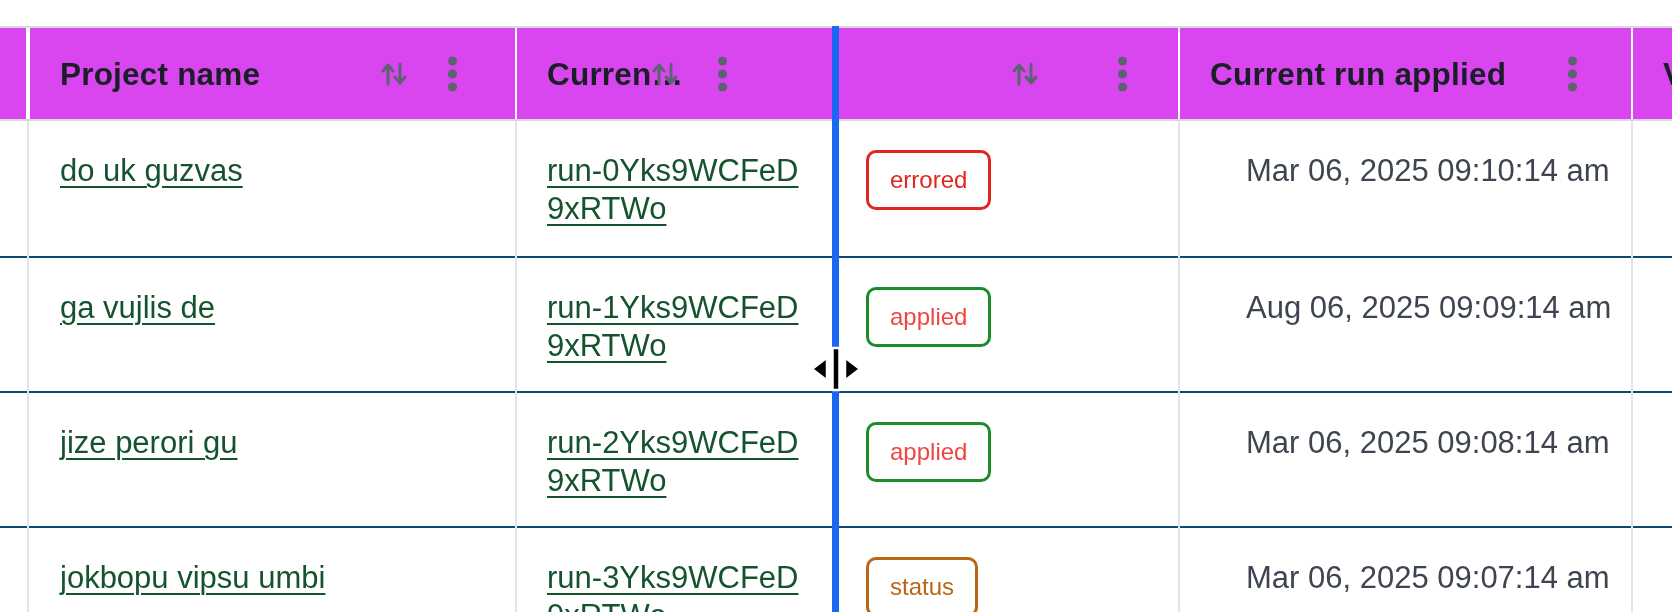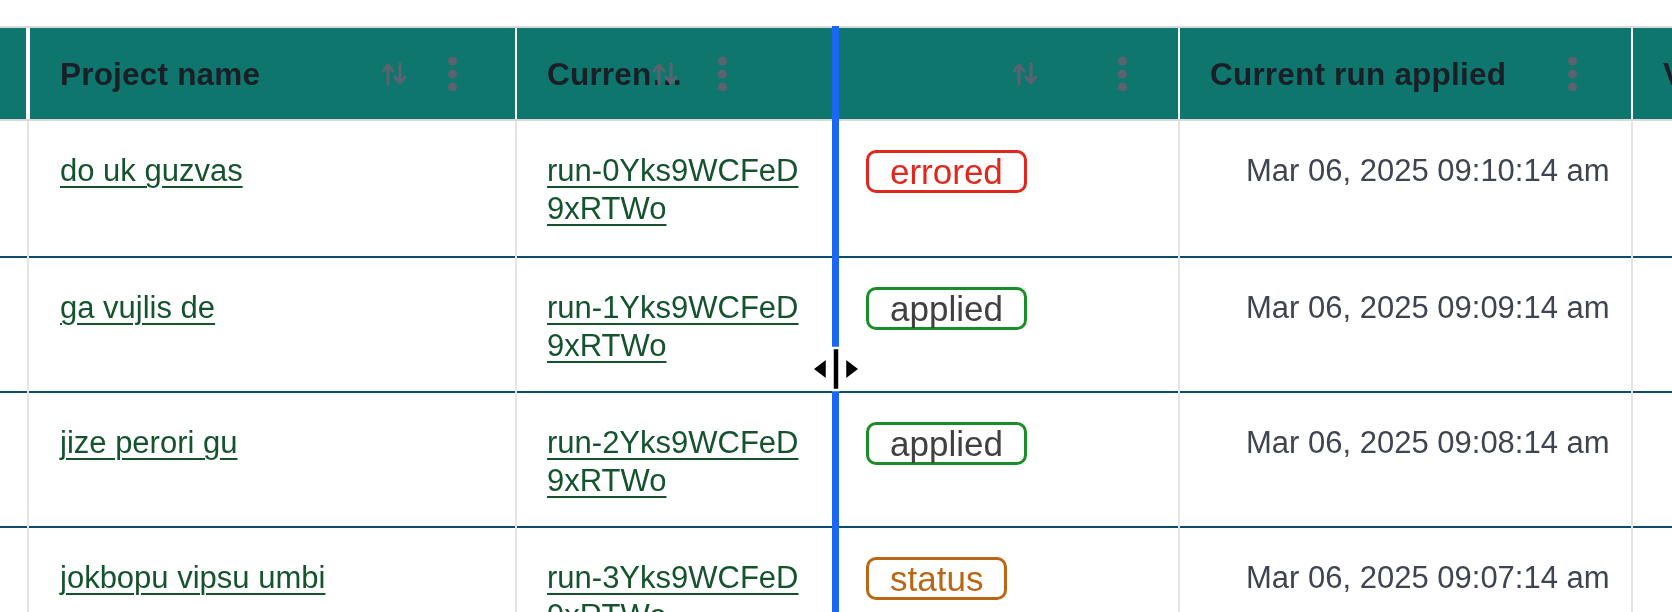--- a/index.html
+++ b/index.html
@@ -5,21 +5,21 @@
   html,body{margin:0;padding:0;}
   body{
     width:1672px;height:612px;overflow:hidden;position:relative;
     background:#ffffff;
     font-family:"Liberation Sans", sans-serif;
     -webkit-font-smoothing:antialiased;
   }
   
   .header{
     position:absolute;left:0;top:26px;width:1672px;height:95px;
-    background:#0f766e;
+    background:#d946ef;
     border-top:2px solid #d8d9dc;
     border-bottom:2px solid #d8d9dc;
     box-sizing:border-box;
     z-index:2;
   }
   .h-label{
     position:absolute;top:50%;transform:translateY(-50%);
     font-size:31.5px;font-weight:700;color:#1a1e27;letter-spacing:.2px;
     white-space:nowrap;
   }
@@ -38,27 +38,27 @@
     position:absolute;top:31px;font-size:31px;color:#3e4450;line-height:38px;white-space:nowrap;margin-left:36px;
   }
   a.cell-link{
     position:absolute;top:31px;font-size:31px;line-height:38px;
     color:#14532d;text-decoration:underline;
     text-decoration-thickness:2px;text-underline-offset:5px;
     cursor:pointer;
   }
   a.run-link{width:256px;word-break:break-all;white-space:normal;display:block;}
   .badge{
-    position:absolute;top:29px;height:43px;box-sizing:border-box;
+    position:absolute;top:29px;height:60px;box-sizing:border-box;
     display:inline-flex;align-items:center;
     padding:0 21px;border-radius:10px;border:3px solid;
-    font-size:35px;font-weight:500;background:#ffffff;white-space:nowrap;
+    font-size:24px;font-weight:500;background:#ffffff;white-space:nowrap;
   }
   .st-errored{color:#e1261d;border-color:#e1261d;}
-  .st-applied{color:#404040;border-color:#1a8c28;}
+  .st-applied{color:#ef4444;border-color:#1a8c28;}
   .st-planned{color:#b96714;border-color:#b96714;}
   
   .resize-line{
     position:absolute;left:832px;top:26px;width:7px;height:586px;
     background:#1b66f2;z-index:6;cursor:col-resize;
   }
   .cursor-icon{position:absolute;left:810px;top:346px;width:52px;height:46px;z-index:7;pointer-events:none;}
 </style>
 </head>
 <body>
@@ -135,21 +135,21 @@
   <a class="cell-link run-link" style="left:547px">run-0Yks9WCFeD9xRTWo</a>
   <span class="badge st-errored" style="left:866px">errored</span>
   <span class="cell-text" style="left:1210px">Mar 06, 2025 09:10:14 am</span>
   <span class="cell-text" style="left:1663px">e</span>
 </div>
 
 <div class="row bordered" style="top:256px">
   <a class="cell-link" style="left:60px">ga vujlis de</a>
   <a class="cell-link run-link" style="left:547px">run-1Yks9WCFeD9xRTWo</a>
   <span class="badge st-applied" style="left:866px">applied</span>
-  <span class="cell-text" style="left:1210px">Mar 06, 2025 09:09:14 am</span>
+  <span class="cell-text" style="left:1210px">Aug 06, 2025 09:09:14 am</span>
   <span class="cell-text" style="left:1663px">e</span>
 </div>
 
 <div class="row bordered" style="top:391px">
   <a class="cell-link" style="left:60px">jize perori gu</a>
   <a class="cell-link run-link" style="left:547px">run-2Yks9WCFeD9xRTWo</a>
   <span class="badge st-applied" style="left:866px">applied</span>
   <span class="cell-text" style="left:1210px">Mar 06, 2025 09:08:14 am</span>
   <span class="cell-text" style="left:1663px">e</span>
 </div>

